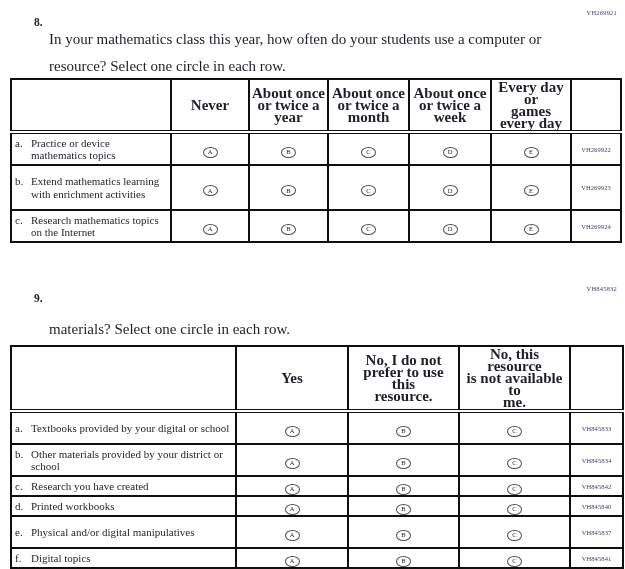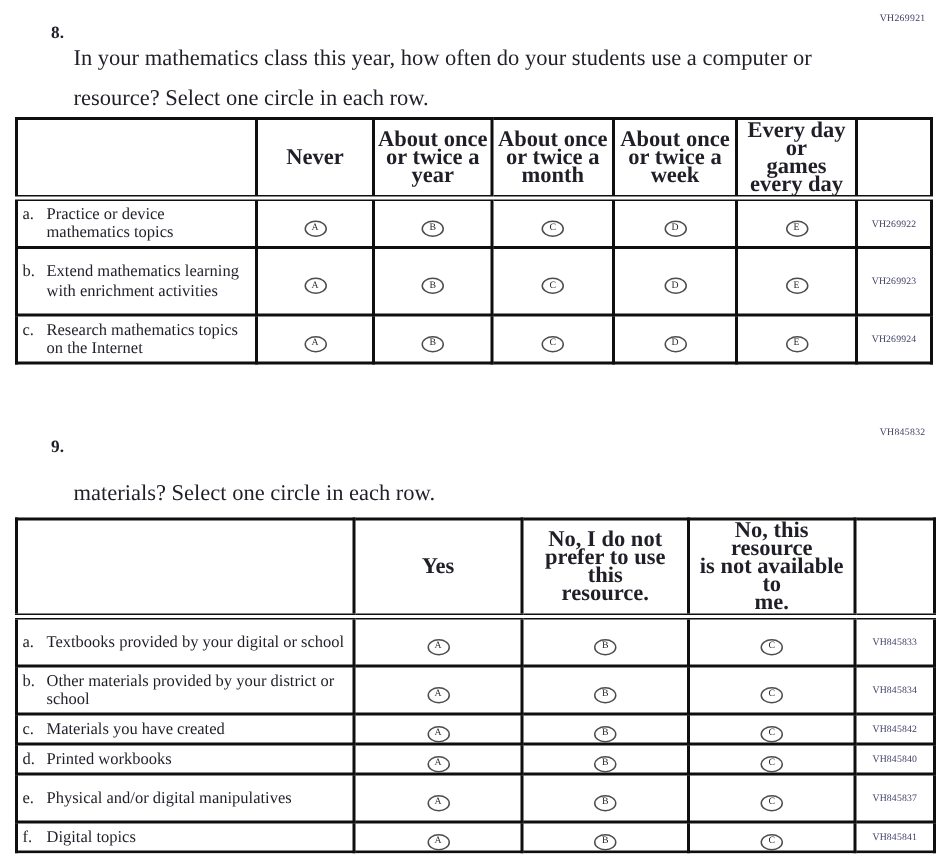--- a/index.html
+++ b/index.html
@@ -224,21 +224,21 @@
             </span></td>
       <td class="opt"><span class="circle">
               <span>C</span>
             </span></td>
       <td class="codec">VH845834</td>
     </tr>
     <tr class="h16">
       <td class="lbl">
             <div class="lblwrap">
               <span class="rletter">c.</span>
-              <span class="rtext">Materials you have created</span>
+              <span class="rtext">Research you have created</span>
             </div>
           </td>
       <td class="opt"><span class="circle">
               <span>A</span>
             </span></td>
       <td class="opt"><span class="circle">
               <span>B</span>
             </span></td>
       <td class="opt"><span class="circle">
               <span>C</span>

